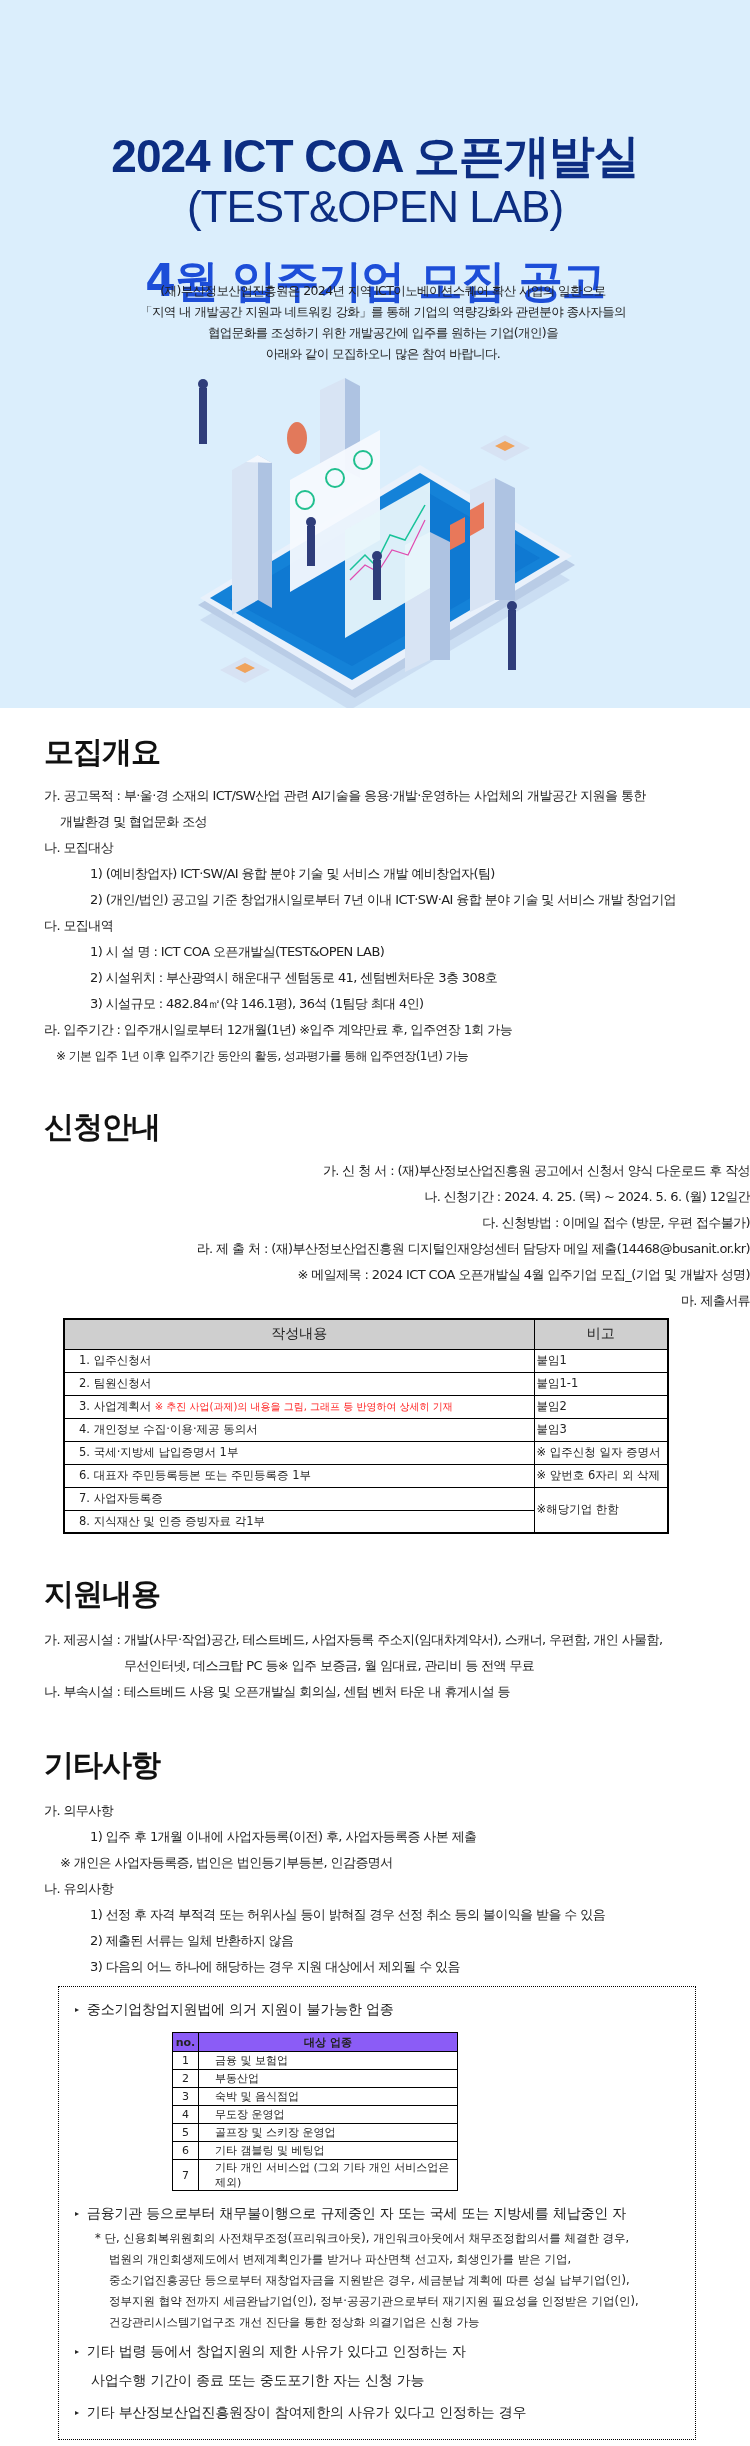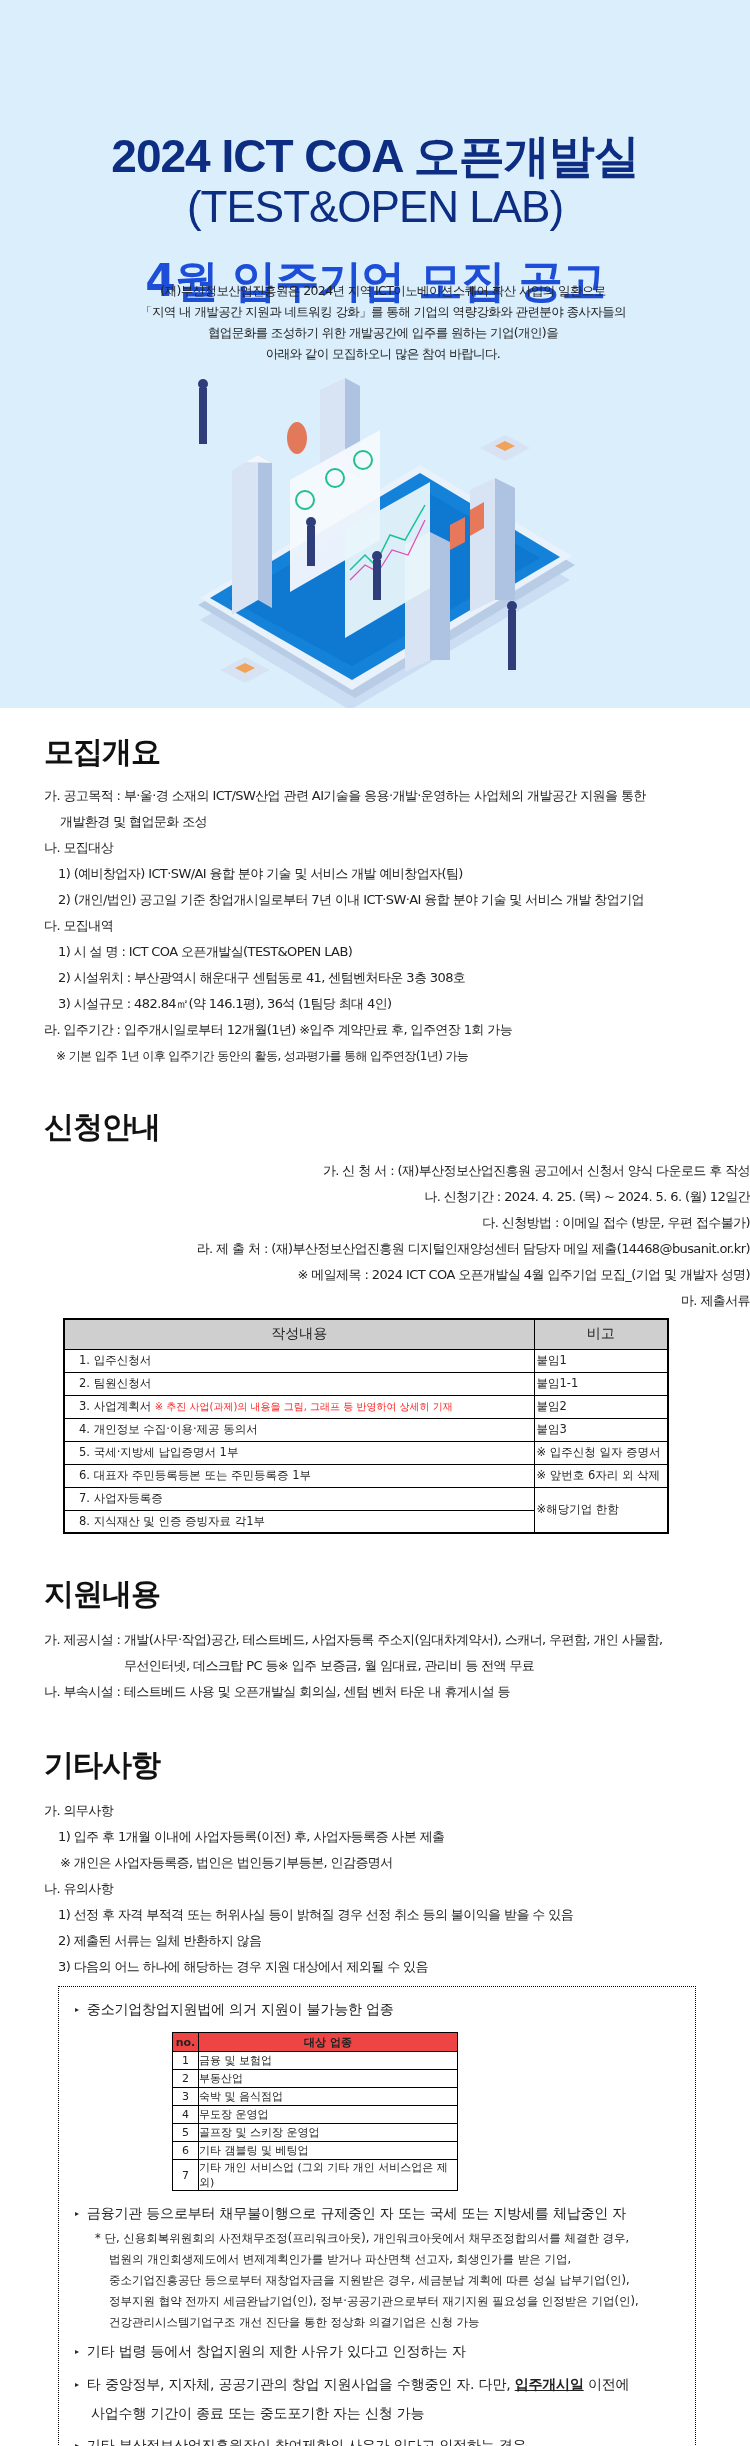--- a/index.html
+++ b/index.html
@@ -9,40 +9,40 @@
   .t1 { top:126px; font-size:46px; color:#0c2d82; font-family:"Liberation Sans","DejaVu Sans",sans-serif; }
   .t2 { top:182px; font-size:44px; color:#0c2d82; font-weight:normal; font-family:"Liberation Sans","DejaVu Sans",sans-serif; }
   .t3 { top:252px; font-size:44px; color:#1d4ed8; }
   .hero-intro { position:absolute; top:280px; left:8px; width:750px; text-align:center; font-size:12.5px; line-height:21px; color:#222; letter-spacing:-0.6px; }
   .illust { position:absolute; left:0; top:360px; width:750px; height:348px; }
 
   .content { padding:0 0 40px 0; }
   .sec-title { font-size:30px; font-weight:bold; color:#111; margin-left:44px; letter-spacing:-1px; }
   .line { font-size:13px; line-height:26px; color:#222; letter-spacing:-0.6px; white-space:nowrap; }
   .l0 { padding-left:44px; }
-  .l1 { padding-left:58px; }
+  .l1 { padding-left:90px; }
   .lh { padding-left:60px; }
   .ln { padding-left:56px; font-size:12px; }
   .hang { padding-left:124px; }
 
   table.docs { border-collapse:collapse; margin:4px 0 0 63px; width:606px; font-family:"DejaVu Sans",sans-serif; font-size:11.5px; border:2px solid #000; }
   table.docs th { background:#cfcfcf; font-weight:normal; font-size:14px; height:30px; border:1px solid #000; }
   table.docs td { border:1px solid #000; height:23px; padding-left:14px; color:#222; }
   table.docs td.note { padding-left:2px; }
   .red { color:#ff2020; font-size:10px; }
 
   .dotbox { margin:6px 0 0 58px; width:638px; border:1px dotted #000; padding:8px 0 12px 0; font-family:"DejaVu Sans",sans-serif; }
   .bullet { font-size:14px; line-height:28px; padding-left:16px; color:#222; letter-spacing:-0.2px; }
   .bullet .tri { font-size:8px; margin-right:8px; vertical-align:middle; }
   .sub { font-size:11.5px; line-height:21px; color:#222; }
   table.inds { border-collapse:collapse; margin:8px 0 8px 113px; width:286px; font-size:11px; border:1px solid #000; }
-  table.inds th { background:#ef4444; border:1px solid #000; height:19px; font-weight:bold; font-size:11px; }
+  table.inds th { background:#8b5cf6; border:1px solid #000; height:19px; font-weight:bold; font-size:11px; }
   table.inds td { border:1px solid #000; height:18px; }
   table.inds td.no { text-align:center; width:26px; }
-  table.inds td.nm { }
+  table.inds td.nm { padding-left:16px; }
   u.strong { font-weight:bold; }
 </style>
 </head>
 <body>
 
 <div class="hero">
   <div class="hero-title t1">2024 ICT COA 오픈개발실</div>
   <div class="hero-title t2">(TEST&amp;OPEN LAB)</div>
   <div class="hero-title t3">4월 입주기업 모집 공고</div>
   <div class="hero-intro">
@@ -229,19 +229,18 @@
         </table>
 
       <div class="bullet"><span class="tri">▸</span><span>금융기관 등으로부터 채무불이행으로 규제중인 자 또는 국세 또는 지방세를 체납중인 자</span></div>
       <div class="sub" style="padding-left:36px;">*  단, 신용회복위원회의 사전채무조정(프리워크아웃), 개인워크아웃에서 채무조정합의서를 체결한 경우,</div>
       <div class="sub" style="padding-left:50px;">법원의 개인회생제도에서 변제계획인가를 받거나 파산면책 선고자, 회생인가를 받은 기업,</div>
       <div class="sub" style="padding-left:50px;">중소기업진흥공단 등으로부터 재창업자금을 지원받은 경우, 세금분납 계획에 따른 성실 납부기업(인),</div>
       <div class="sub" style="padding-left:50px;">정부지원 협약 전까지 세금완납기업(인), 정부·공공기관으로부터 재기지원 필요성을 인정받은 기업(인),</div>
       <div class="sub" style="padding-left:50px;">건강관리시스템기업구조 개선 진단을 통한 정상화 의결기업은 신청 가능</div>
 
       <div class="bullet" style="margin-top:4px;"><span class="tri">▸</span><span>기타 법령 등에서 창업지원의 제한 사유가 있다고 인정하는 자</span></div>
-      <div class="bullet" style="margin-top:4px;"><span class="tri">▸</span><span>타 중앙정부, 지자체, 공공기관의 창업 지원사업을 수행중인 자. 다만, </span><u class="strong">입주개시일</u><span> 이전에</span></div>
       <div class="bullet" style="padding-left:32px;">사업수행 기간이 종료 또는 중도포기한 자는 신청 가능</div>
       <div class="bullet" style="margin-top:4px;"><span class="tri">▸</span><span>기타 부산정보산업진흥원장이 참여제한의 사유가 있다고 인정하는 경우</span></div>
     </div>
 
   </section>
 </div>
 
 </body></html>

